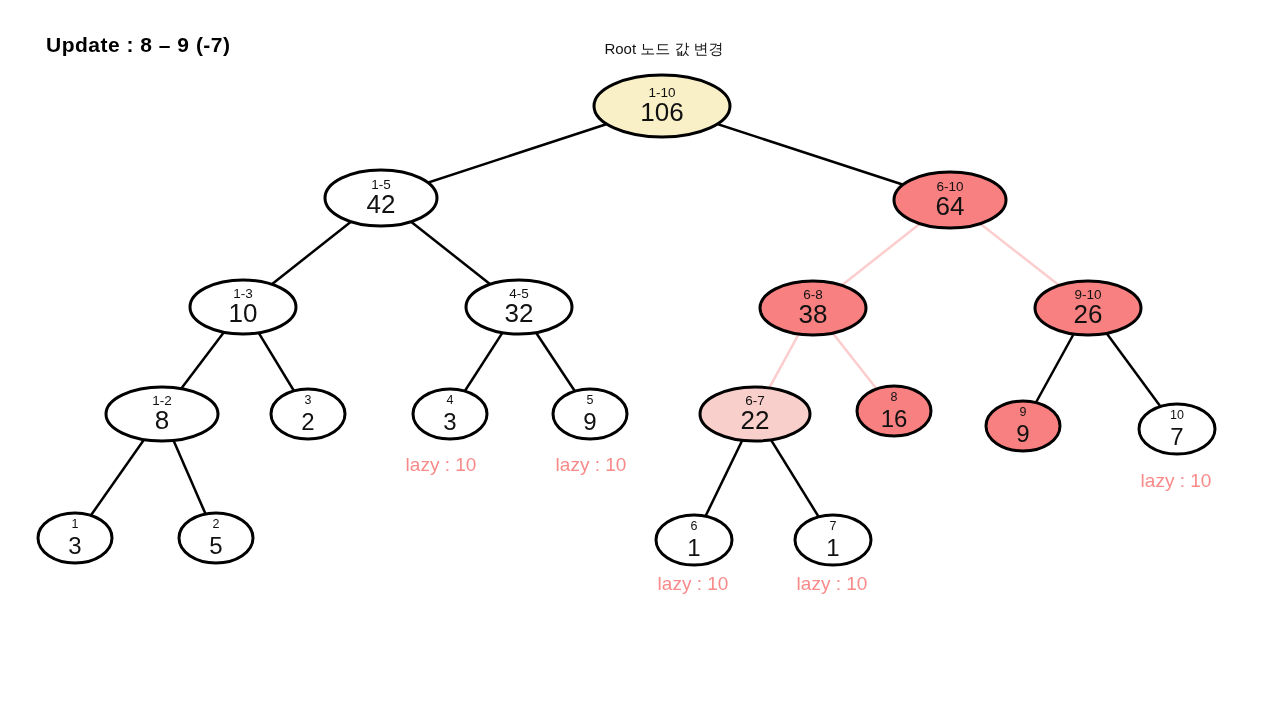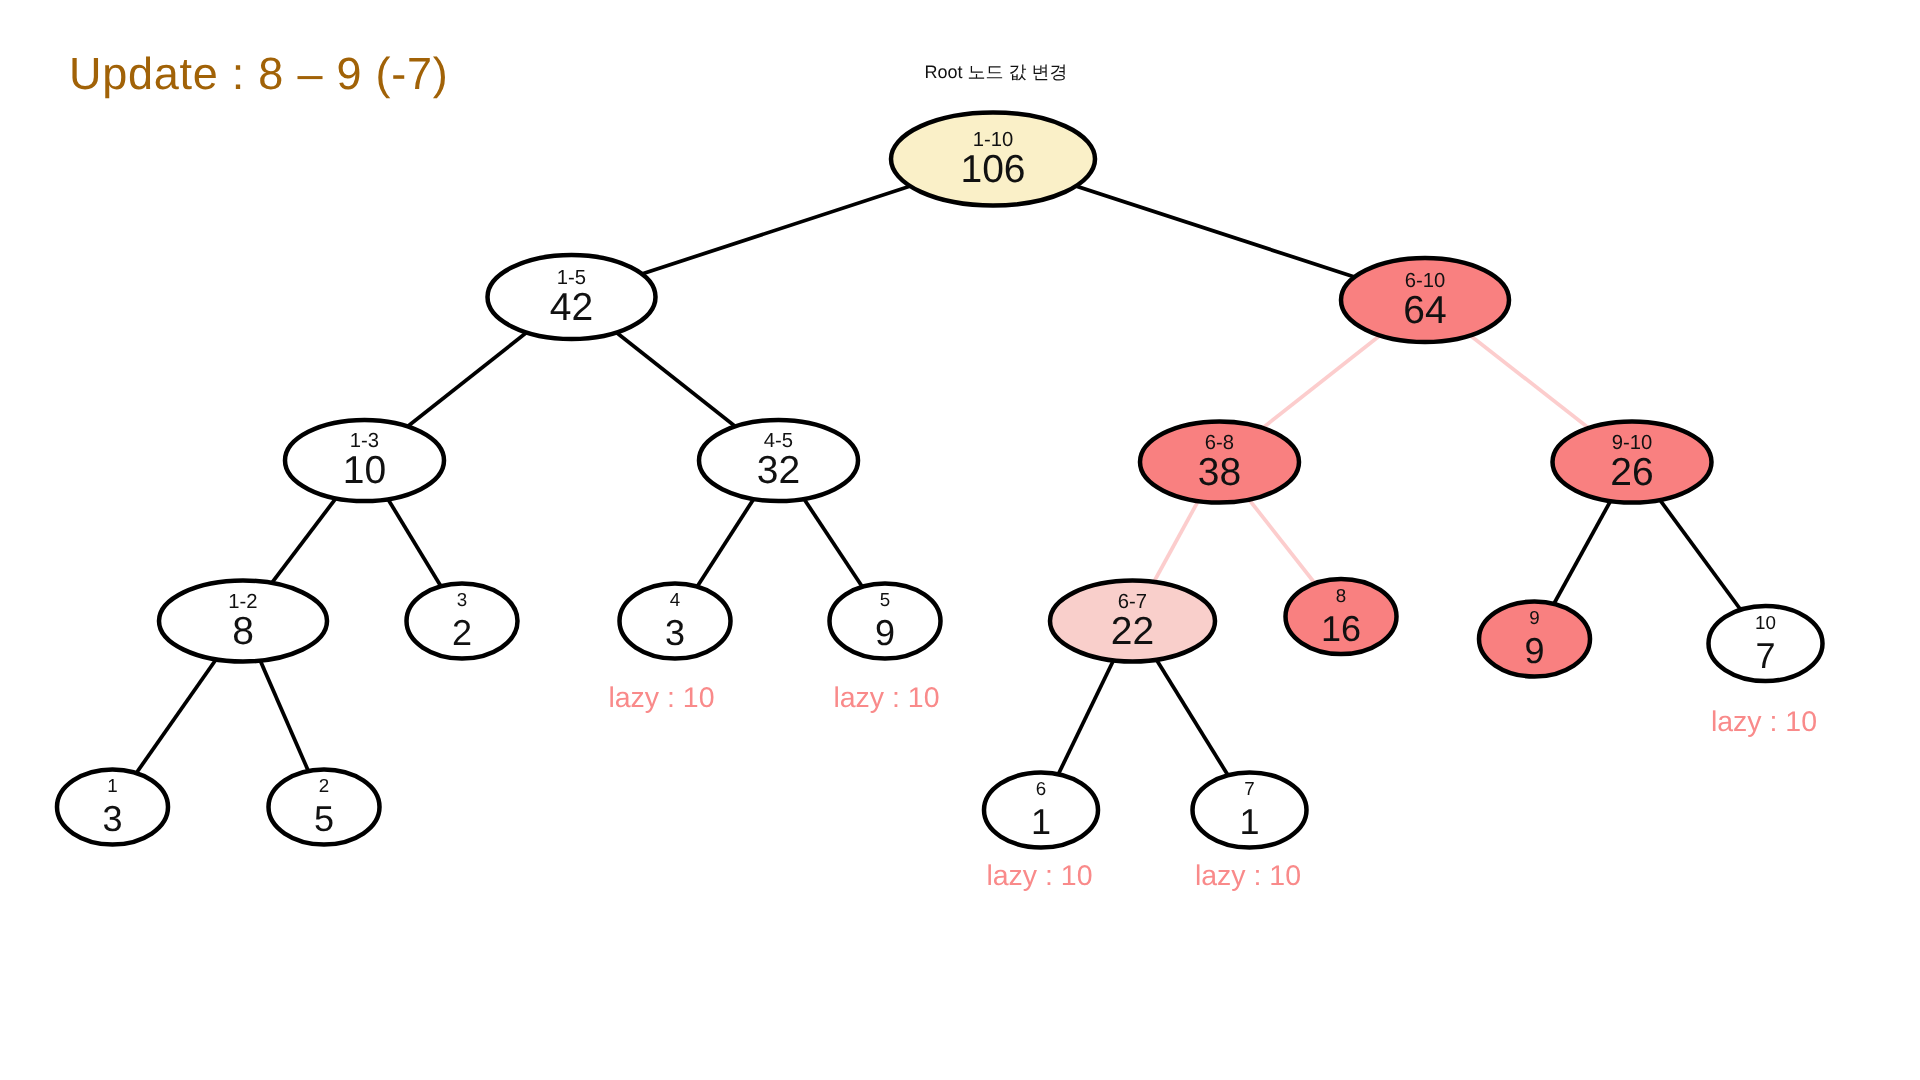--- a/index.html
+++ b/index.html
@@ -14,32 +14,32 @@
   .stage {
     position: relative;
     width: 1280px;
     height: 720px;
     background: #ffffff;
   }
   .title {
     position: absolute;
     left: 46px;
     top: 33px;
-    font-size: 30px;
-    font-weight: 400;
-    color: #a16207;
+    font-size: 21px;
+    font-weight: 700;
+    color: #000000;
     letter-spacing: 0.5px;
     white-space: nowrap;
   }
   .annotation {
     position: absolute;
     left: 664px;
     top: 40px;
     transform: translateX(-50%);
-    font-size: 12px;
+    font-size: 15px;
     font-weight: 500;
     color: #111111;
     white-space: nowrap;
     text-align: center;
   }
   svg.tree {
     position: absolute;
     left: 0;
     top: 0;
   }

